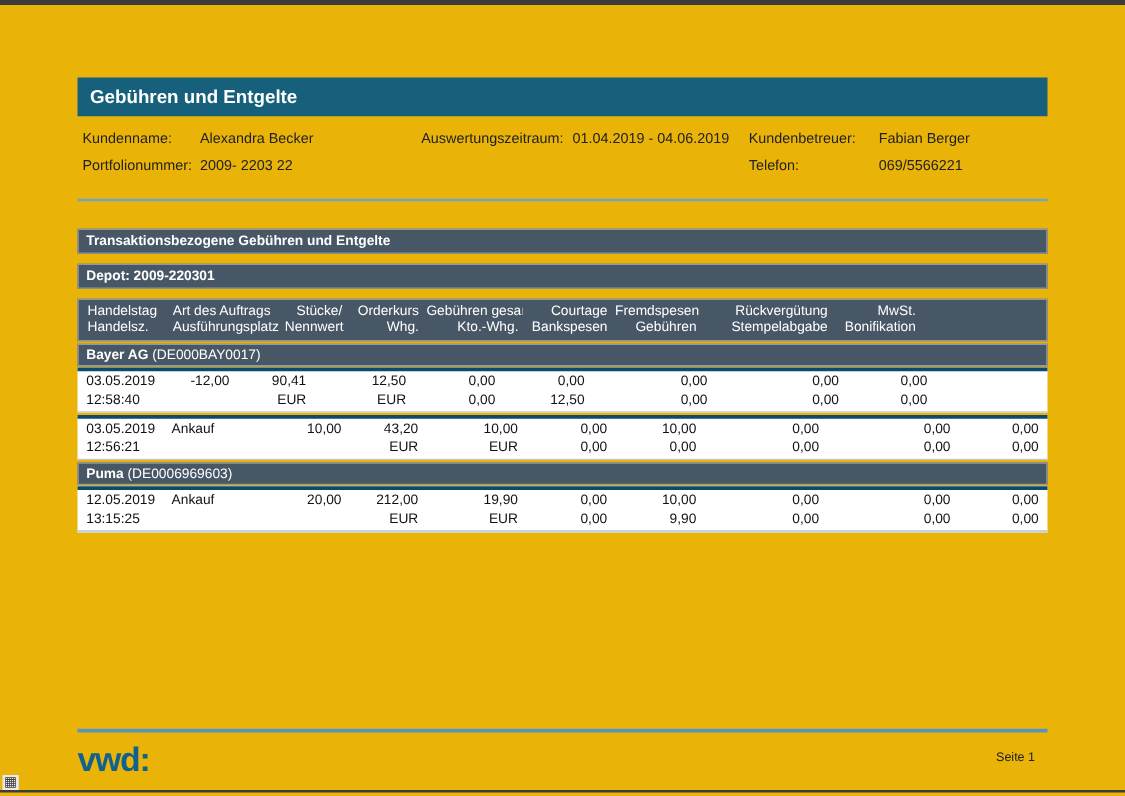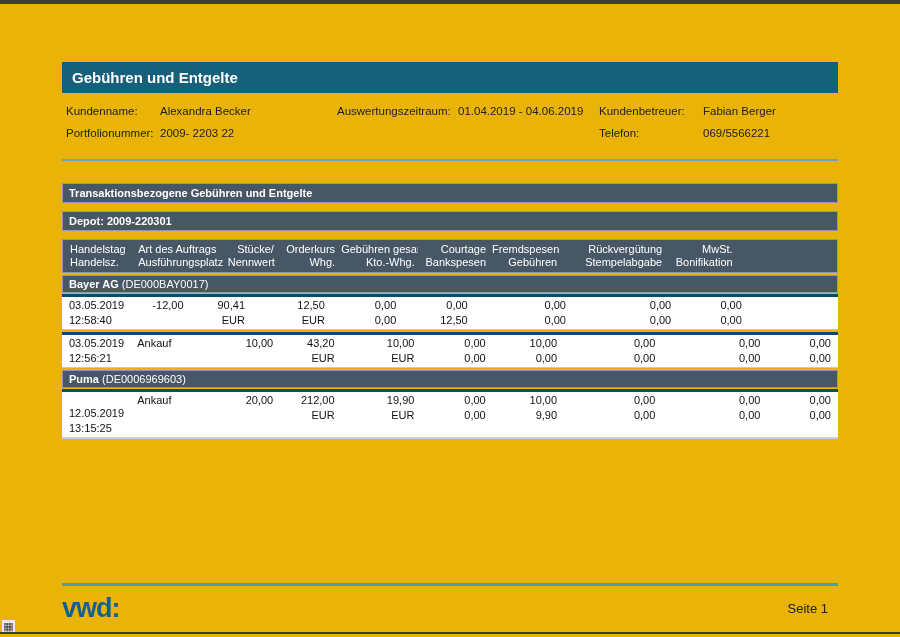--- a/index.html
+++ b/index.html
@@ -41,21 +41,21 @@
   .data-row { display:flex; background:#fff; border-top:3px solid #0c4a6e; border-bottom:1px solid #c9c9c9;
               padding:1px 4px; box-sizing:border-box; margin-bottom:2px; font-size:11px; color:#111; }
   .data-row:last-child { border-bottom:2px solid #c3d4de; }
   .dcell { box-sizing:border-box; padding:0 3px; overflow:hidden; }
   .dl    { line-height:15px; white-space:nowrap; }
 
   .footer { position:absolute; left:62px; top:583px; width:776px; }
   .footer-rule { height:3px; background:var(--footer_rule,#5796bb); }
   .footer-row  { display:flex; justify-content:space-between; align-items:flex-start; margin-top:9px; }
   .logo { font-size:27px; font-weight:bold; color:var(--logo_blue,#0f628f); letter-spacing:-1px; line-height:1; }
-  .page-num { font-size:13px; color:#222; margin-top:6px; padding-right:10px; }
+  .page-num { font-size:10px; color:#222; margin-top:6px; padding-right:10px; }
 </style>
 </head>
 <body>
 
 <div class="page">
   <div class="top-edge"></div>
 
   <div class="content">
     <div class="title-bar">
       <span>Gebühren und Entgelte</span>
@@ -195,21 +195,21 @@
             <div class="dl">0,00</div>
             <div class="dl">0,00</div>
           </div>
           <div class="dcell" style="width: 9.2%; text-align: right;">
             <div class="dl">0,00</div>
             <div class="dl">0,00</div>
           </div>
         </div>
         <div class="group-row"><span class="gname">Puma</span><span class="gisin"> (DE0006969603)</span></div>
         <div class="data-row">
-          <div class="dcell" style="width: 8.9%; text-align: left; margin-top: 13px;">
+          <div class="dcell" style="width: 8.9%; text-align: left;">
             <div class="dl">12.05.2019</div>
             <div class="dl">13:15:25</div>
           </div>
           <div class="dcell" style="width: 11.7%; text-align: left;">
             <div class="dl">Ankauf</div>
             <div class="dl">&nbsp;</div>
           </div>
           <div class="dcell" style="width: 6.8%; text-align: right;">
             <div class="dl">20,00</div>
             <div class="dl">&nbsp;</div>

